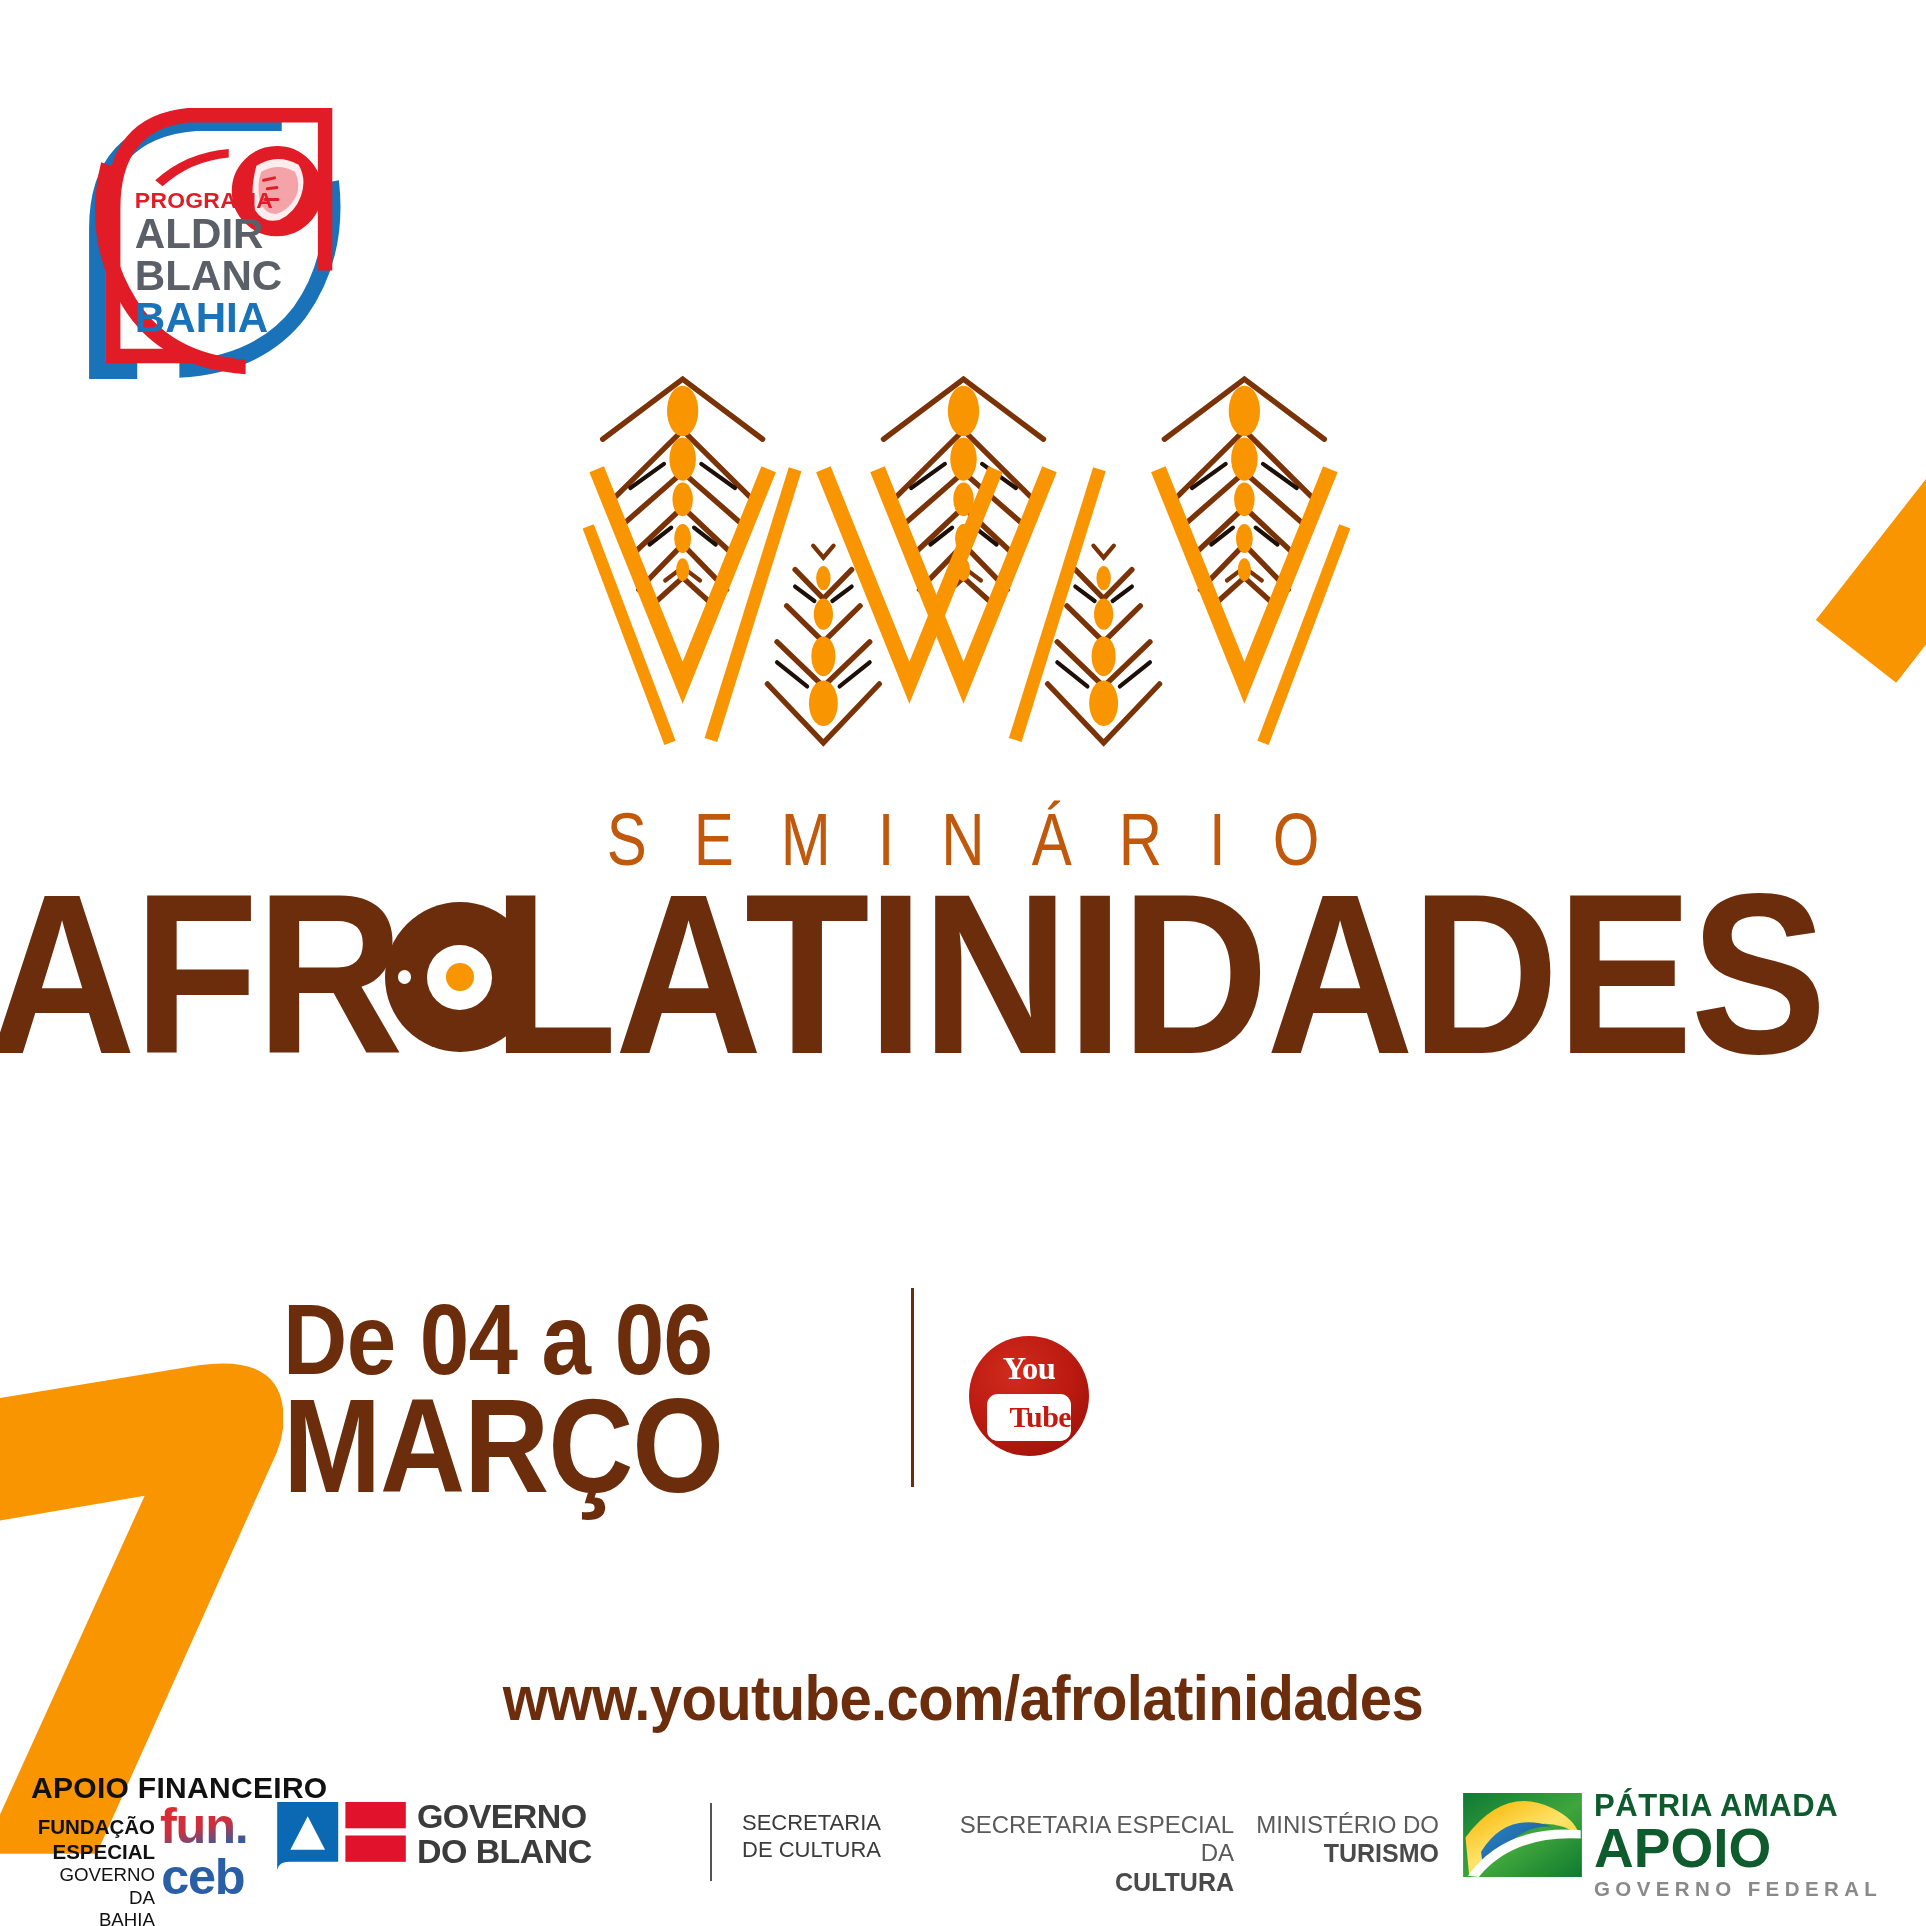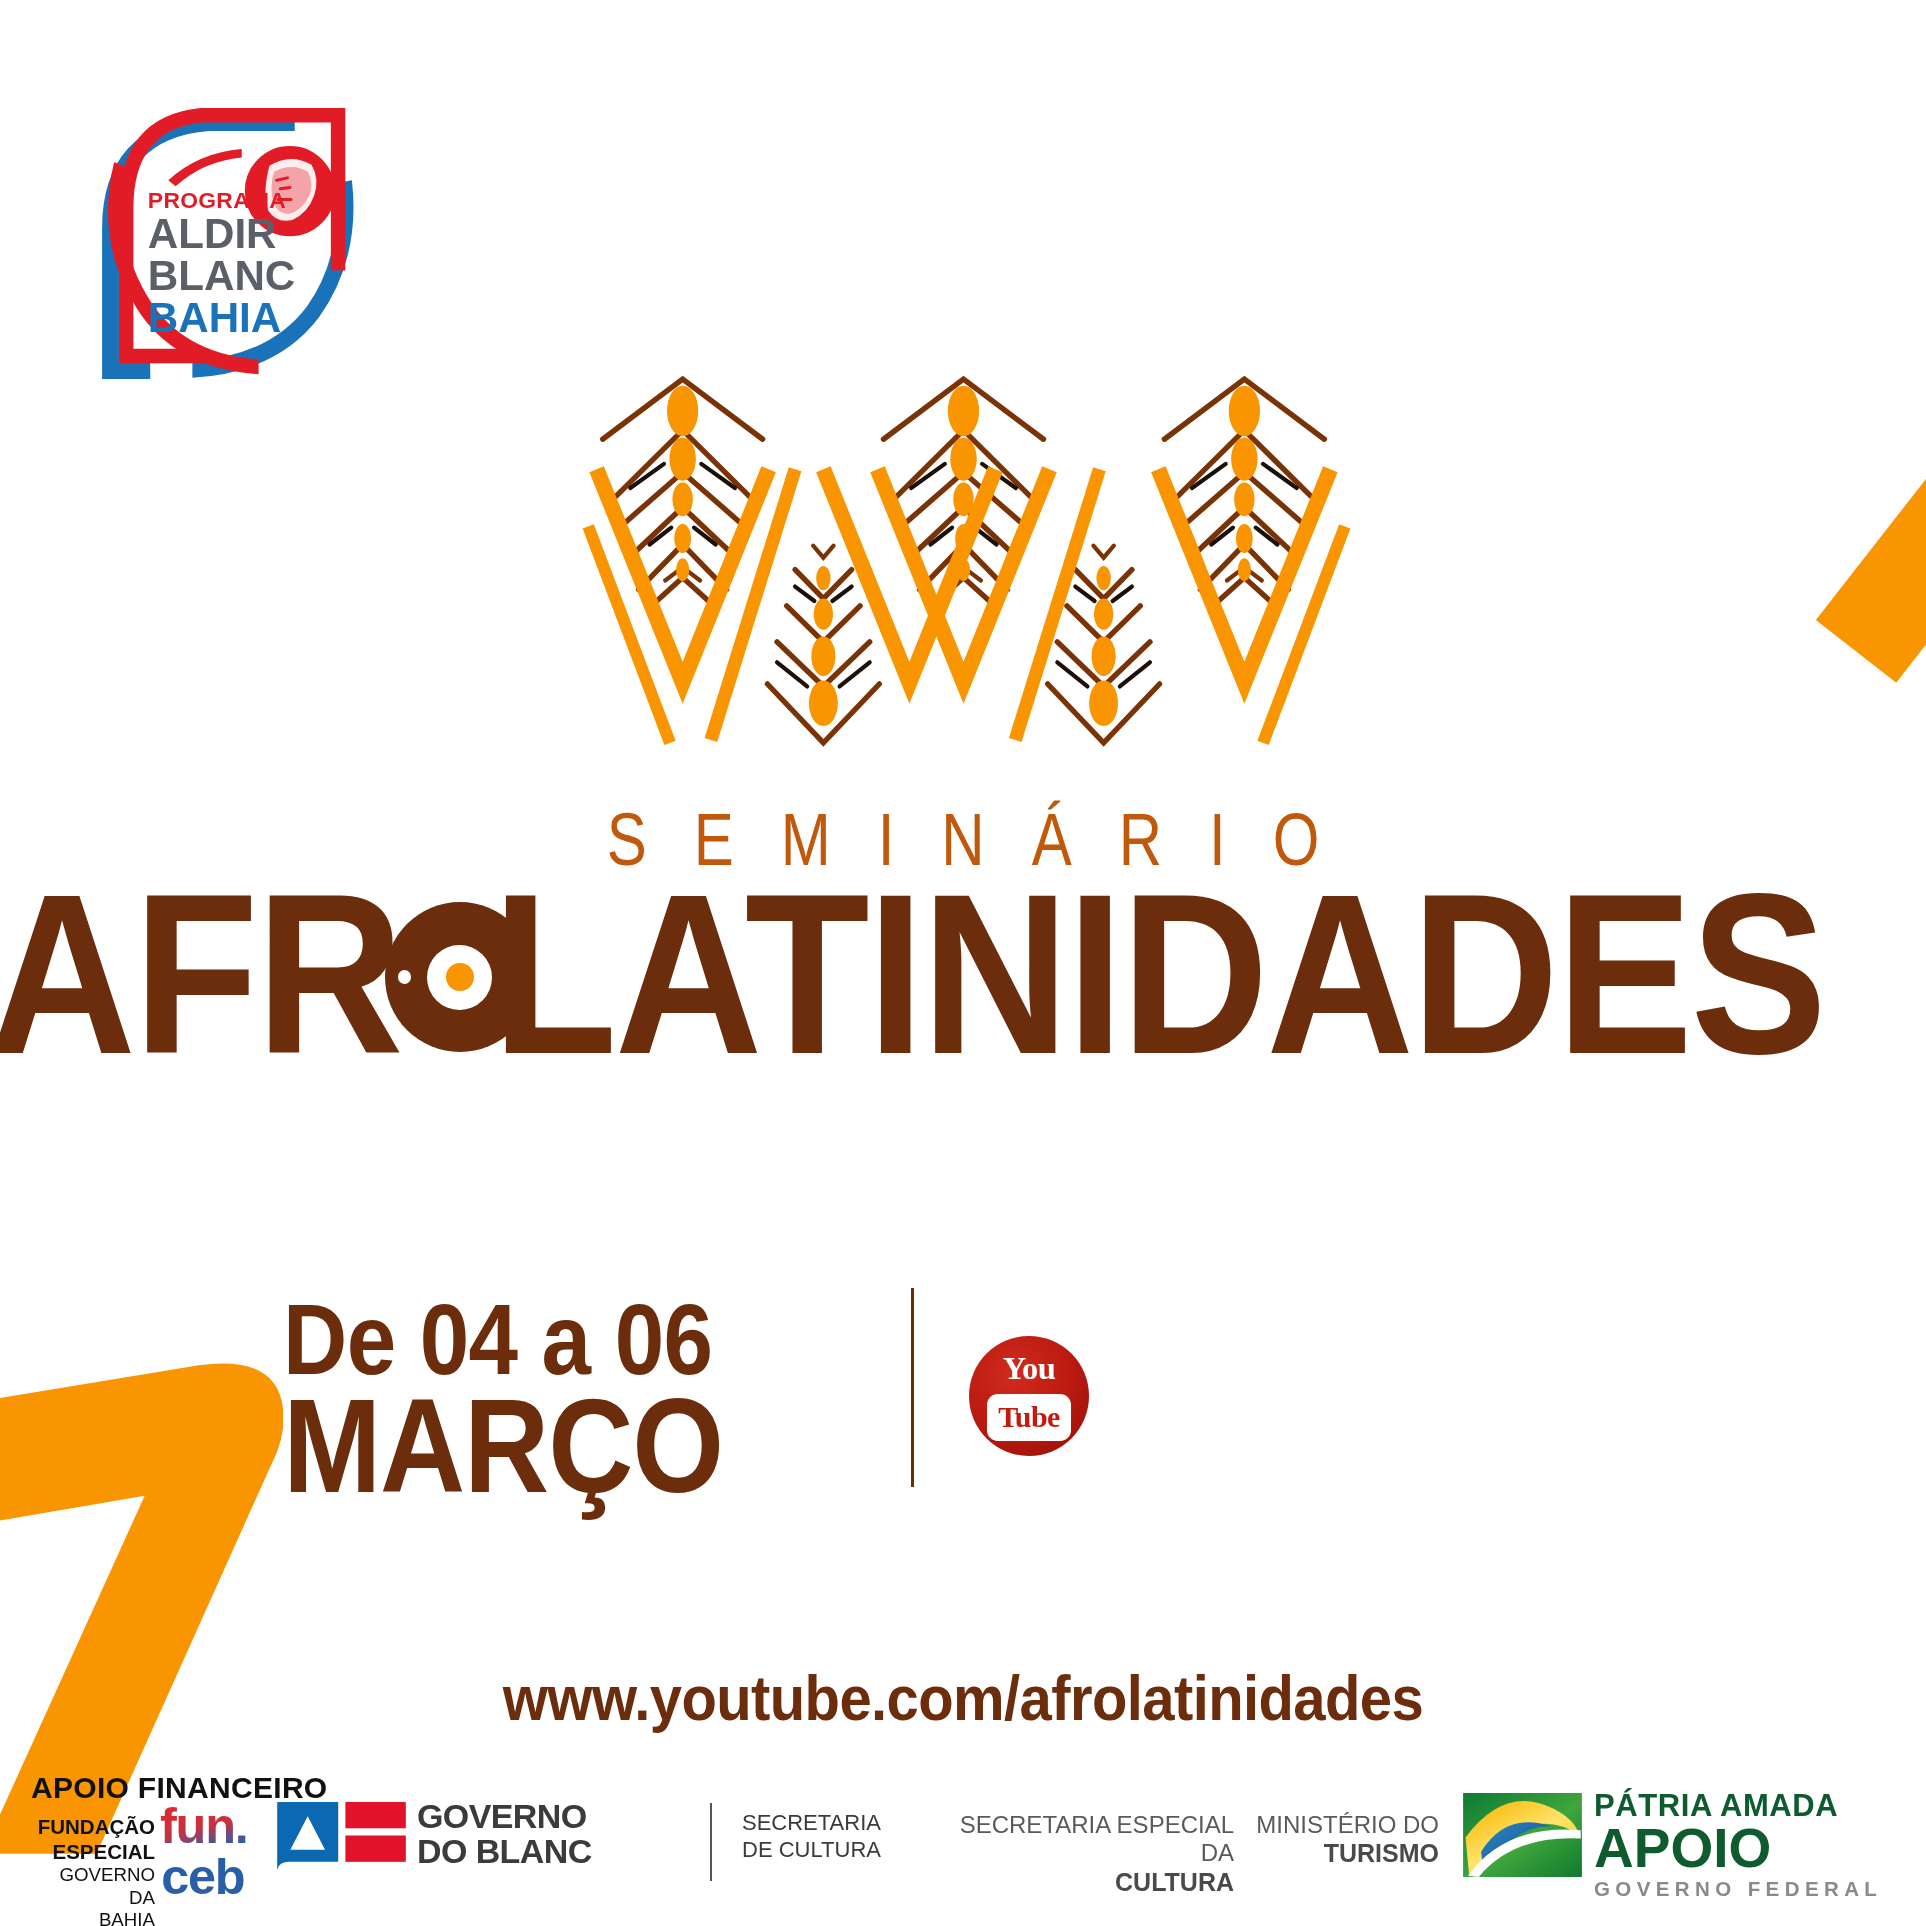--- a/index.html
+++ b/index.html
@@ -27,21 +27,21 @@
   }
   .corner-seven-bl {
     position: absolute;
     left: -138px; top: 1312px;
     width: 421px; height: 542px;
   }
 
   
   .ab-logo {
     position: absolute;
-    left: 78px; top: 90px;
+    left: 65px; top: 90px;
     width: 301px; height: 301px;
   }
 
   
   .ornament {
     position: absolute;
     left: 512px; top: 346px;
     width: 903px; height: 427px;
   }
 
@@ -170,21 +170,21 @@
   .yt-logo .tubebox {
     position: absolute;
     left: 18px; top: 58px;
     width: 84px; height: 47px;
     background: #ffffff;
     border-radius: 10.8px;
   }
   .yt-logo .tube {
     position: absolute;
     left: 0; top: 6px; width: 100%;
-    text-align: center;
+    text-align: right;
     color: #C3190E;
     font-size: 30px;
     font-weight: 700;
     font-family: "Liberation Serif", serif;
     letter-spacing: -0.6px;
   }
   .live-block {
     position: absolute;
     left: 831px; top: 26.5px;
     color: #6B2D0B;

